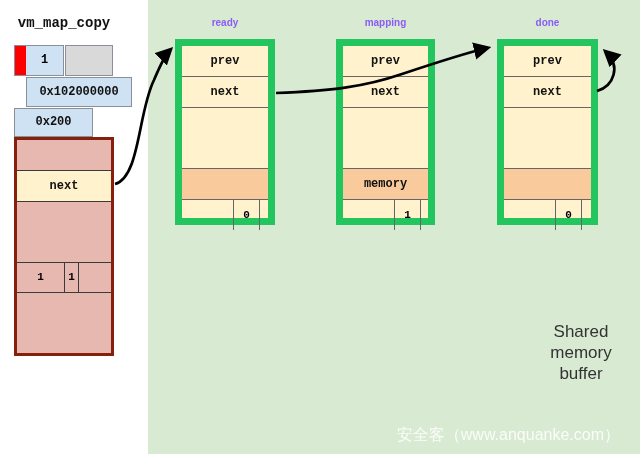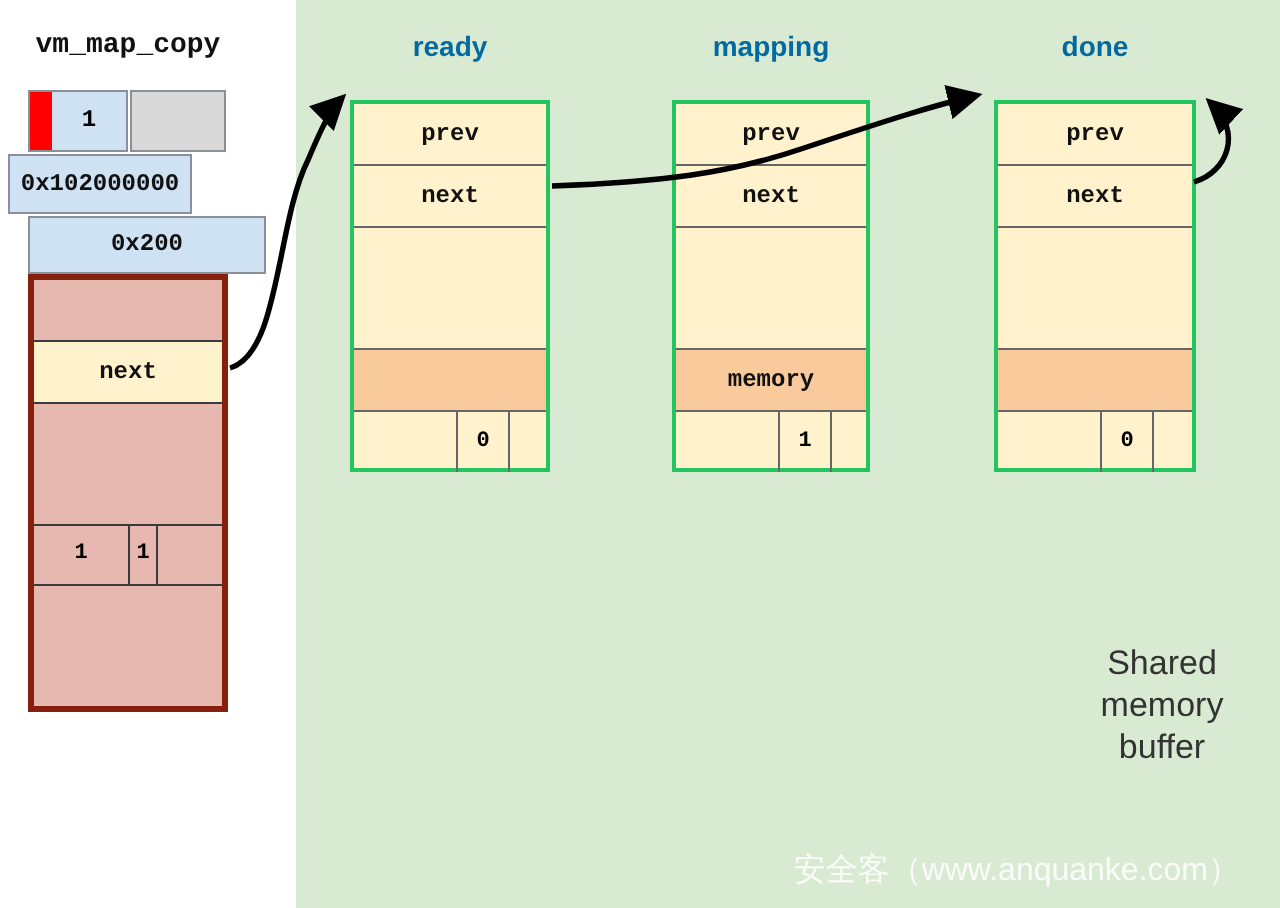--- a/index.html
+++ b/index.html
@@ -20,22 +20,22 @@
     text-align:center; font-weight:bold; font-size:14px; color:#111; line-height:20px;
   }
   .cell{ position:absolute; box-sizing:border-box; border:1px solid #8a9099; }
   .blue{ background:var(--lightblue,#cfe2f3); }
   .gray{ background:var(--gray,#d9d9d9); }
   .cell-text{ width:100%; text-align:center; font-size:12px; font-weight:bold; color:#111; }
   #flag-cell{ left:14px; top:45px; width:50px; height:31px; line-height:29px; }
   #flag-strip{ position:absolute; left:0; top:0; bottom:0; width:11px; background:var(--red,#ff0000); }
   #flag-val{ position:absolute; left:11px; right:0; top:0; bottom:0; text-align:center; font-size:12px; font-weight:bold; line-height:29px;}
   #pad-cell{ left:65px; top:45px; width:48px; height:31px; }
-  #addr-cell{ left:4px; top:77px; width:92px; height:30px; line-height:28px; }
-  #size-cell{ left:14px; top:108px; width:119px; height:29px; line-height:27px; }
+  #addr-cell{ left:26px; top:77px; width:106px; height:30px; line-height:28px; }
+  #size-cell{ left:14px; top:108px; width:79px; height:29px; line-height:27px; }
 
   #entry-box{
     position:absolute; left:14px; top:137px; width:100px; height:219px;
     box-sizing:border-box; border:3px solid var(--maroon,#85200c);
     background:var(--pink,#e6b8af);
   }
   #entry-next{
     position:absolute; left:0; right:0; top:30px; height:30px;
     background:var(--cream,#fff2cc);
     border-top:1px solid #3a3a3a; border-bottom:1px solid #3a3a3a;
@@ -46,25 +46,25 @@
     border-top:1px solid #3a3a3a; border-bottom:1px solid #3a3a3a;
     display:flex; box-sizing:border-box;
   }
   #entry-counters .ec1{ width:47px; border-right:1px solid #3a3a3a; text-align:center; font-size:11px; font-weight:bold; line-height:29px;}
   #entry-counters .ec2{ width:13px; border-right:1px solid #3a3a3a; text-align:center; font-size:11px; font-weight:bold; line-height:29px;}
   #entry-counters .ec3{ flex:1; }
 
   
   .qtitle{
     position:absolute; top:13px; height:20px; text-align:center;
-    font-size:14px; font-weight:600; color:#0369a1; line-height:20px;
+    font-size:10px; font-weight:600; color:#8b5cf6; line-height:20px;
   }
   .qbox{
-    position:absolute; top:50px; height:186px;
-    box-sizing:border-box; border:2px solid #22c55e;
+    position:absolute; top:39px; height:186px;
+    box-sizing:border-box; border:7px solid #22c55e;
     background:var(--cream,#fff2cc);
   }
   .srow{ height:30px; border-bottom:1px solid #666; text-align:center;
          font-size:12px; font-weight:bold; line-height:30px; color:#111; }
   .sspacer{ height:60px; border-bottom:1px solid #666; }
   .sorange{ height:30px; border-bottom:1px solid #666; background:var(--orange,#f9cb9c);
             text-align:center; font-size:12px; font-weight:bold; line-height:30px; color:#111;}
   .sbottom{ height:30px; display:flex; }
   .sbottom .c1{ width:51px; border-right:1px solid #666; }
   .sbottom .c2{ width:25px; border-right:1px solid #666; text-align:center;

